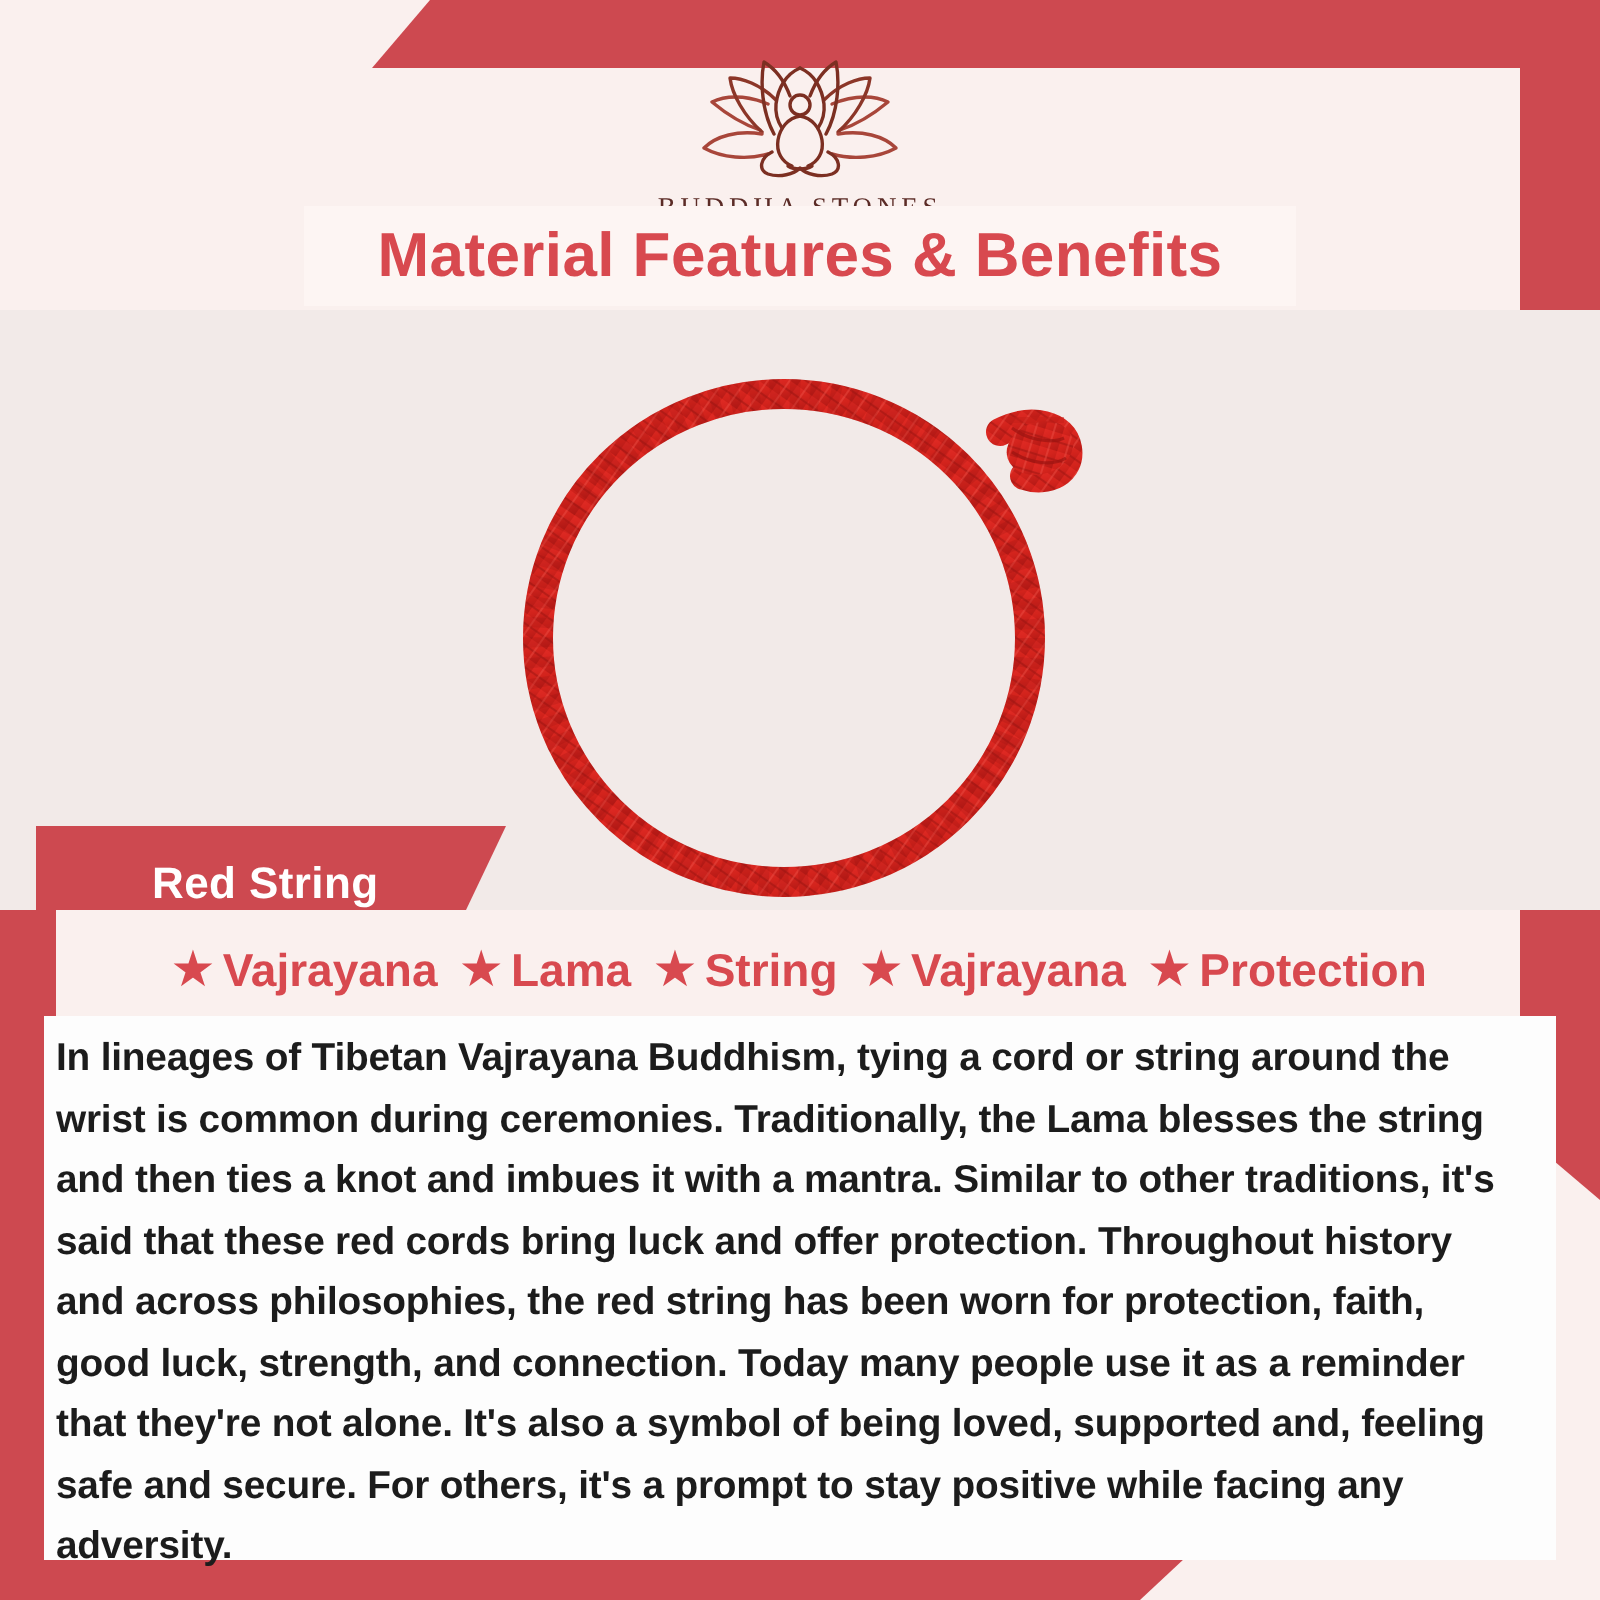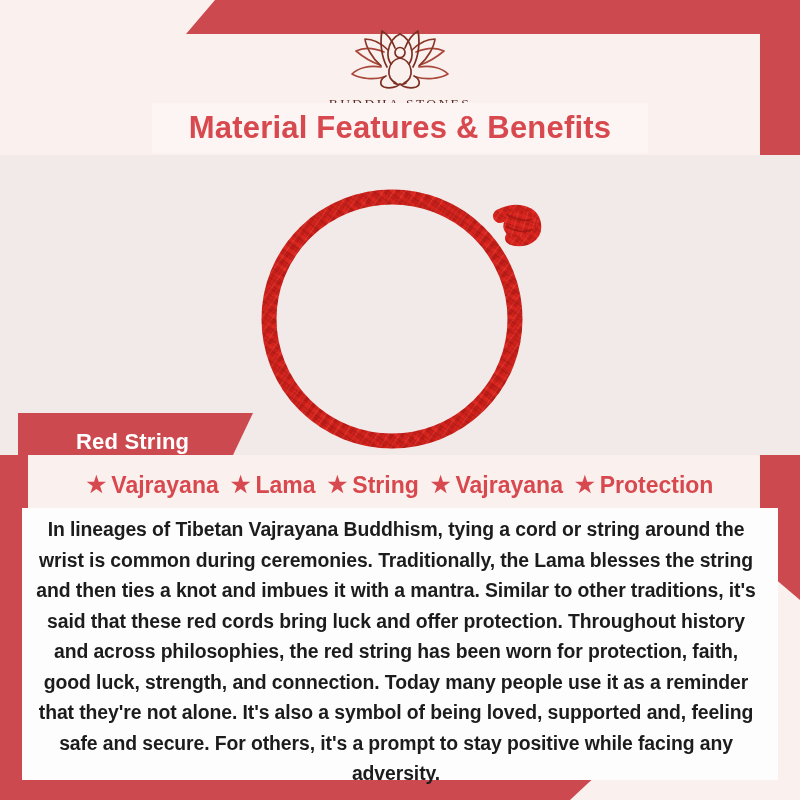--- a/index.html
+++ b/index.html
@@ -149,21 +149,20 @@
   
   .copy-box {
     position: absolute;
     top: 508px;
     left: 22px;
     width: 756px;
     height: 272px;
     background: #fdfdfd;
     box-sizing: border-box;
     padding: 6px 14px 0 6px;
-    text-align: center;
   }
   .copy-text {
     font-size: 19.4px;
     font-weight: bold;
     line-height: 30.5px;
     color: #1c1c1c;
     margin: 0;
     letter-spacing: -0.1px;
   }
 </style>

